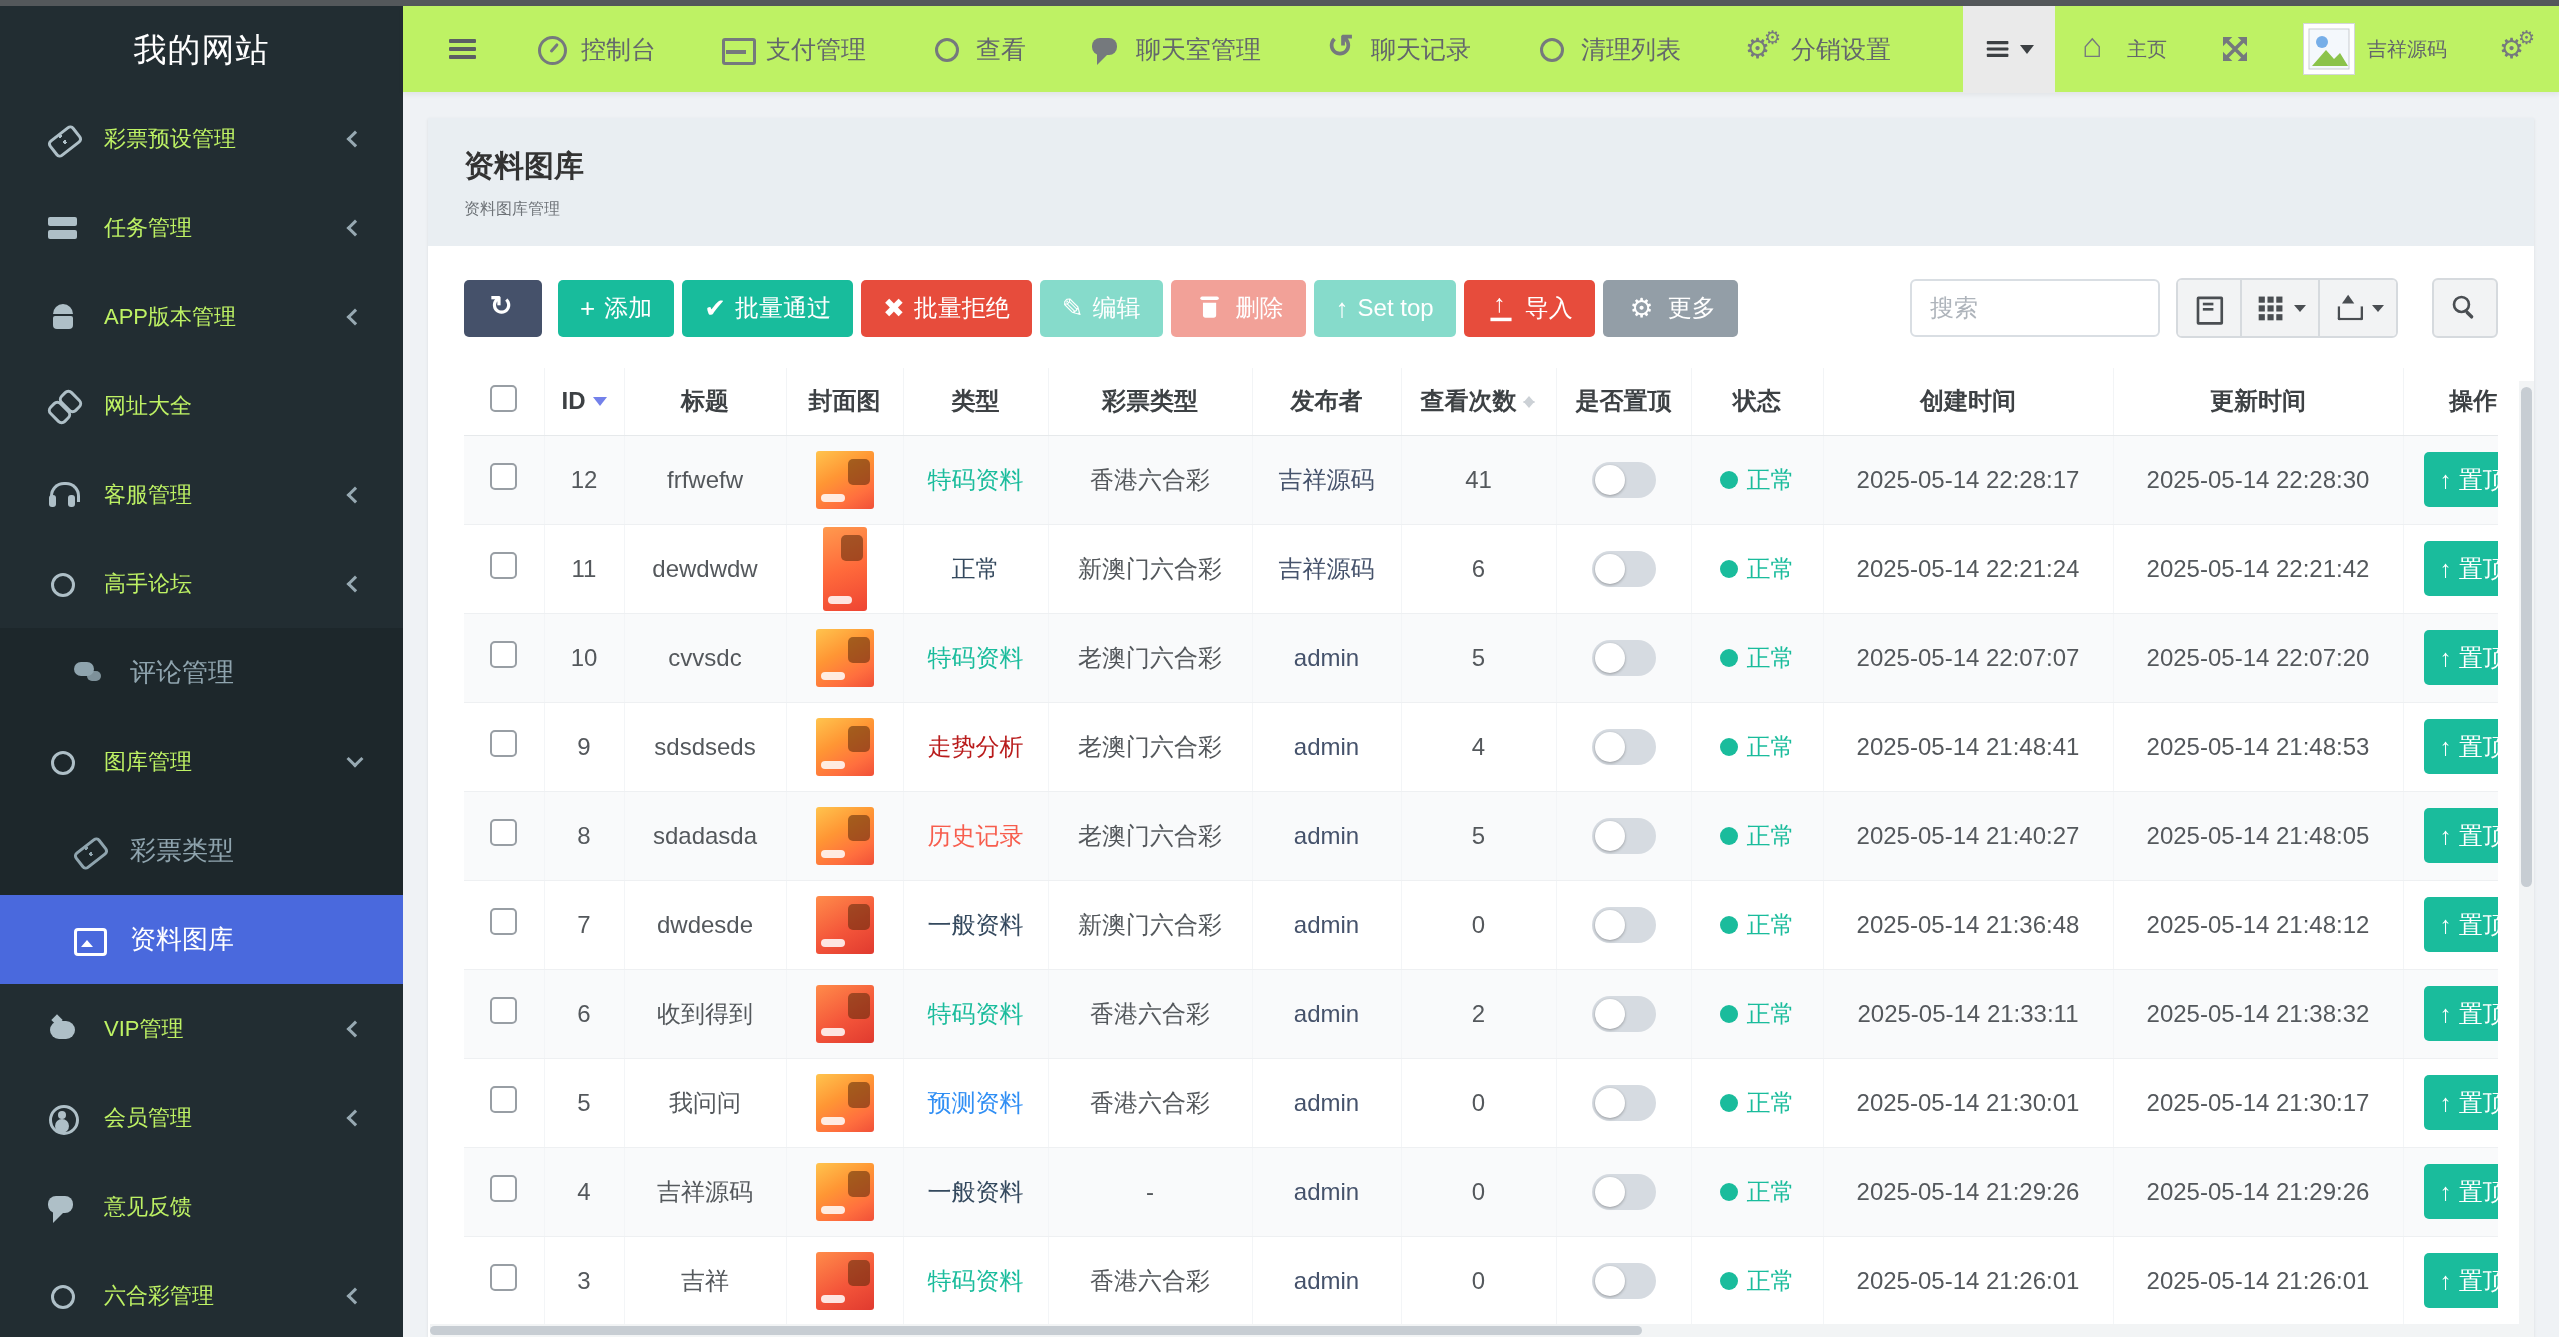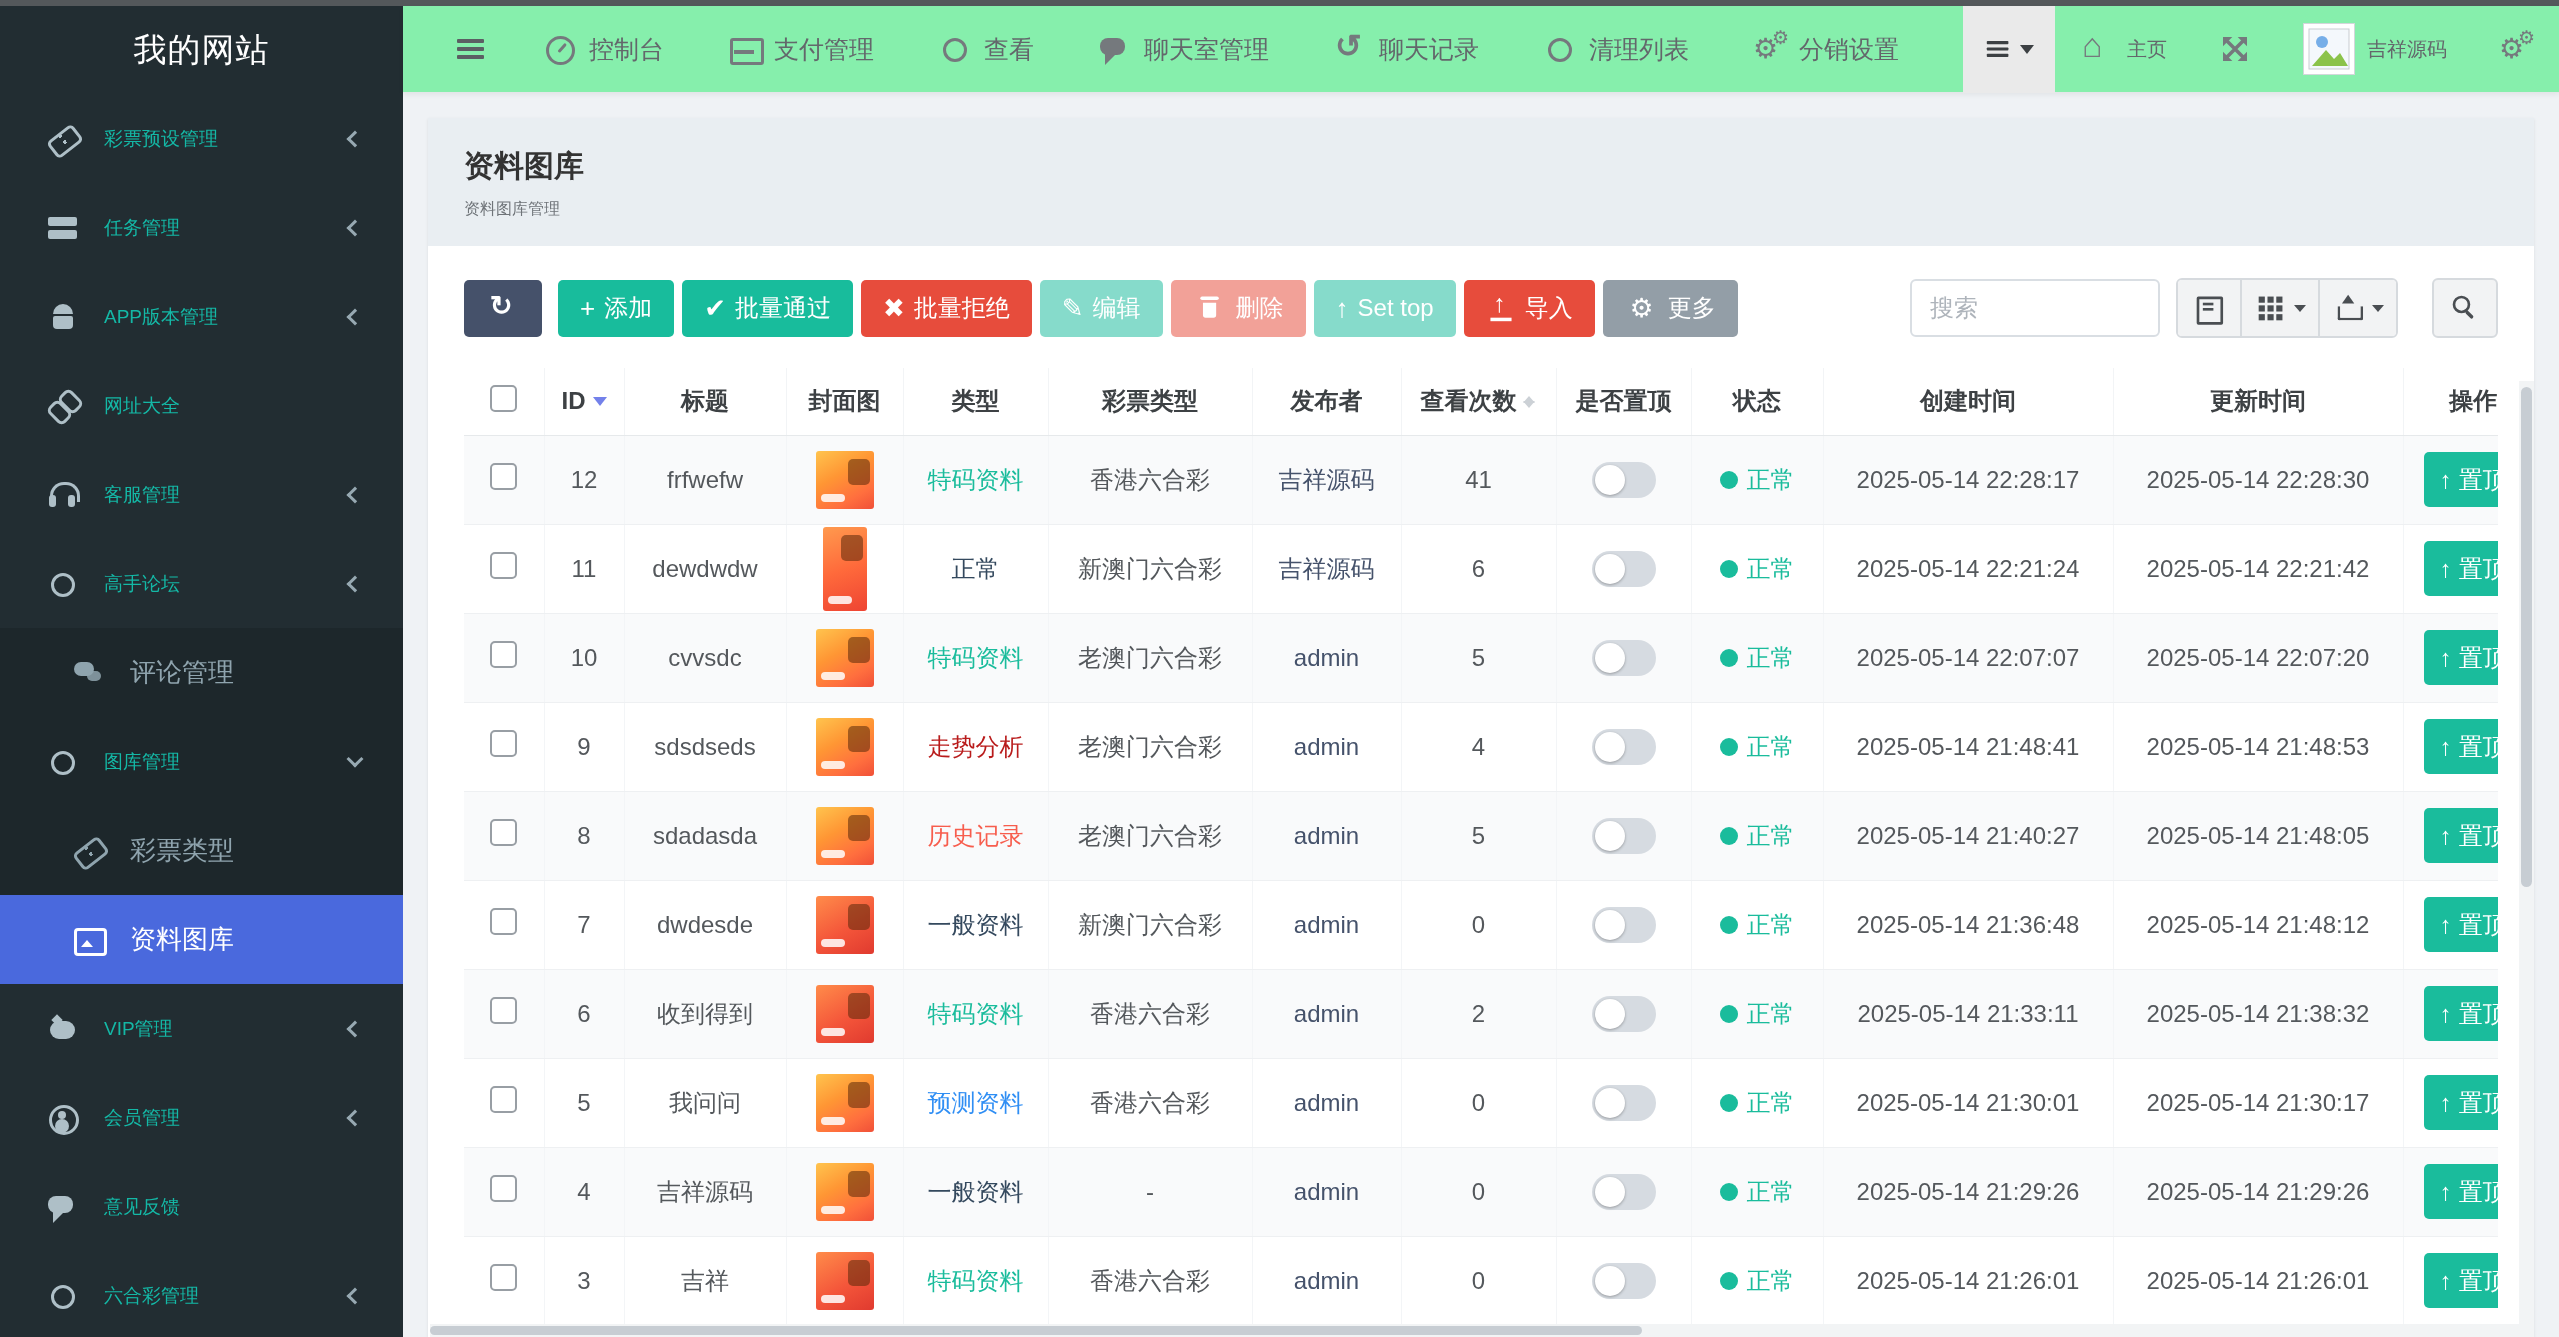--- a/index.html
+++ b/index.html
@@ -4,34 +4,34 @@
 <style>
   * { margin:0; padding:0; box-sizing:border-box; }
   html,body { width:2559px; height:1337px; overflow:hidden; font-family:"Liberation Sans", sans-serif; background:#eff2f5; }
 
   .top-strip { height:6px; background:#54585b; width:100%; }
   .app { display:flex; height:1331px; }
 
   
   .sidebar { width:403px; flex:none; background:#222d32; color:#b8c7ce; height:100%; }
   .side-title { height:88px; display:flex; align-items:center; justify-content:center; color:#fff; font-size:33px; letter-spacing:1px; }
-  .side-item { height:89px; display:flex; align-items:center; padding:0 42px 0 46px; cursor:pointer; font-size:19px; color:#14b8a6; }
+  .side-item { height:89px; display:flex; align-items:center; padding:0 42px 0 46px; cursor:pointer; font-size:22px; color:#bef264; }
   .side-item .ic { margin-right:24px; color:#aebfc7; }
   .side-item .lbl { flex:1; }
   .chev { width:12px; height:12px; border-left:3px solid #97a9b2; border-bottom:3px solid #97a9b2; transform:rotate(45deg); flex:none; }
   .chev-down { transform:rotate(-45deg); margin-top:-6px; }
   .side-group.open { background:#1d272b; }
   .side-sub { padding-left:72px; font-size:26px; color:#8fa4ae; }
   .side-sub .ic { color:#8fa4ae; }
   .side-sub.active { background:#4a69dd; color:#fff; }
   .side-sub.active .ic { color:#fff; }
 
   
   .main { flex:1; display:flex; flex-direction:column; min-width:0; }
-  .navbar { height:87px; background:#86efac; border-bottom:1px solid #e4e7e9; box-shadow:0 2px 5px rgba(0,0,0,.06); display:flex; align-items:center; padding-left:40px; position:relative; z-index:5; }
+  .navbar { height:87px; background:#bef264; border-bottom:1px solid #e4e7e9; box-shadow:0 2px 5px rgba(0,0,0,.06); display:flex; align-items:center; padding-left:32px; position:relative; z-index:5; }
   .nav-toggle { margin:0 26px 0 14px; color:#5b5f63; cursor:pointer; }
   #topnav { display:flex; list-style:none; align-items:center; }
   #topnav li { display:flex; align-items:center; gap:12px; padding:0 32px; font-size:25px; color:#63676b; cursor:pointer; height:87px; }
   #topnav li .ic { color:#75797d; }
   .nav-right { margin-left:auto; display:flex; align-items:center; height:87px; }
   .nav-burger-box { width:92px; height:87px; background:#eaeaea; display:flex; align-items:center; justify-content:center; gap:8px; cursor:pointer; }
   .nav-burger-box .ic { color:#3c4043; }
   .caret-down { width:0; height:0; border:7px solid transparent; border-top:9px solid #3c4043; margin-top:8px; }
   .nav-item { display:flex; align-items:center; gap:12px; padding:0 26px; font-size:20px; color:#63676b; cursor:pointer; height:87px; }
   .nav-item .ic { color:#75797d; }

